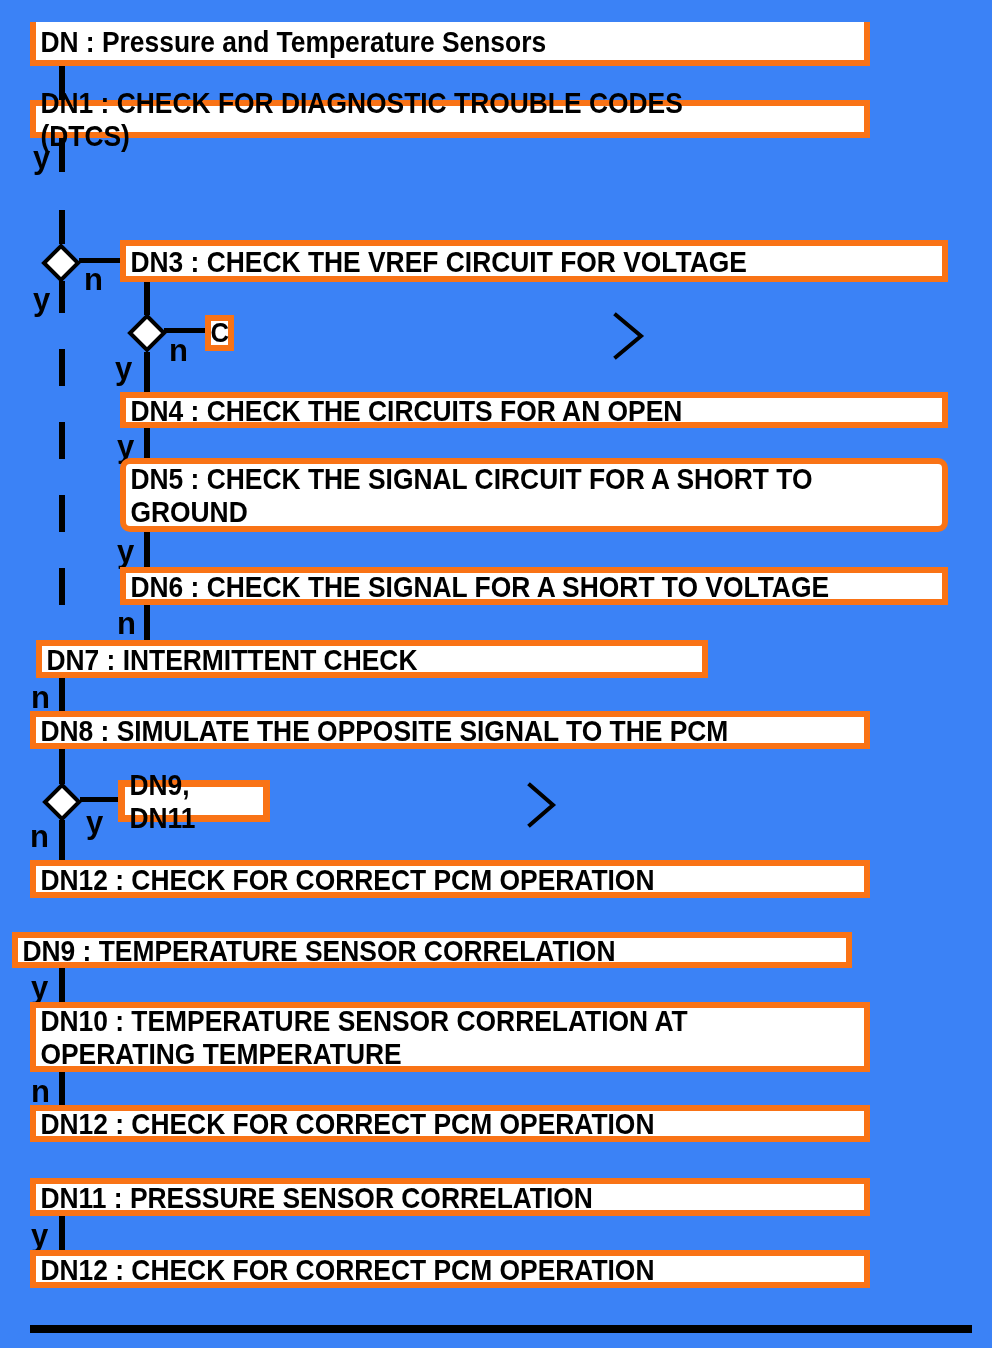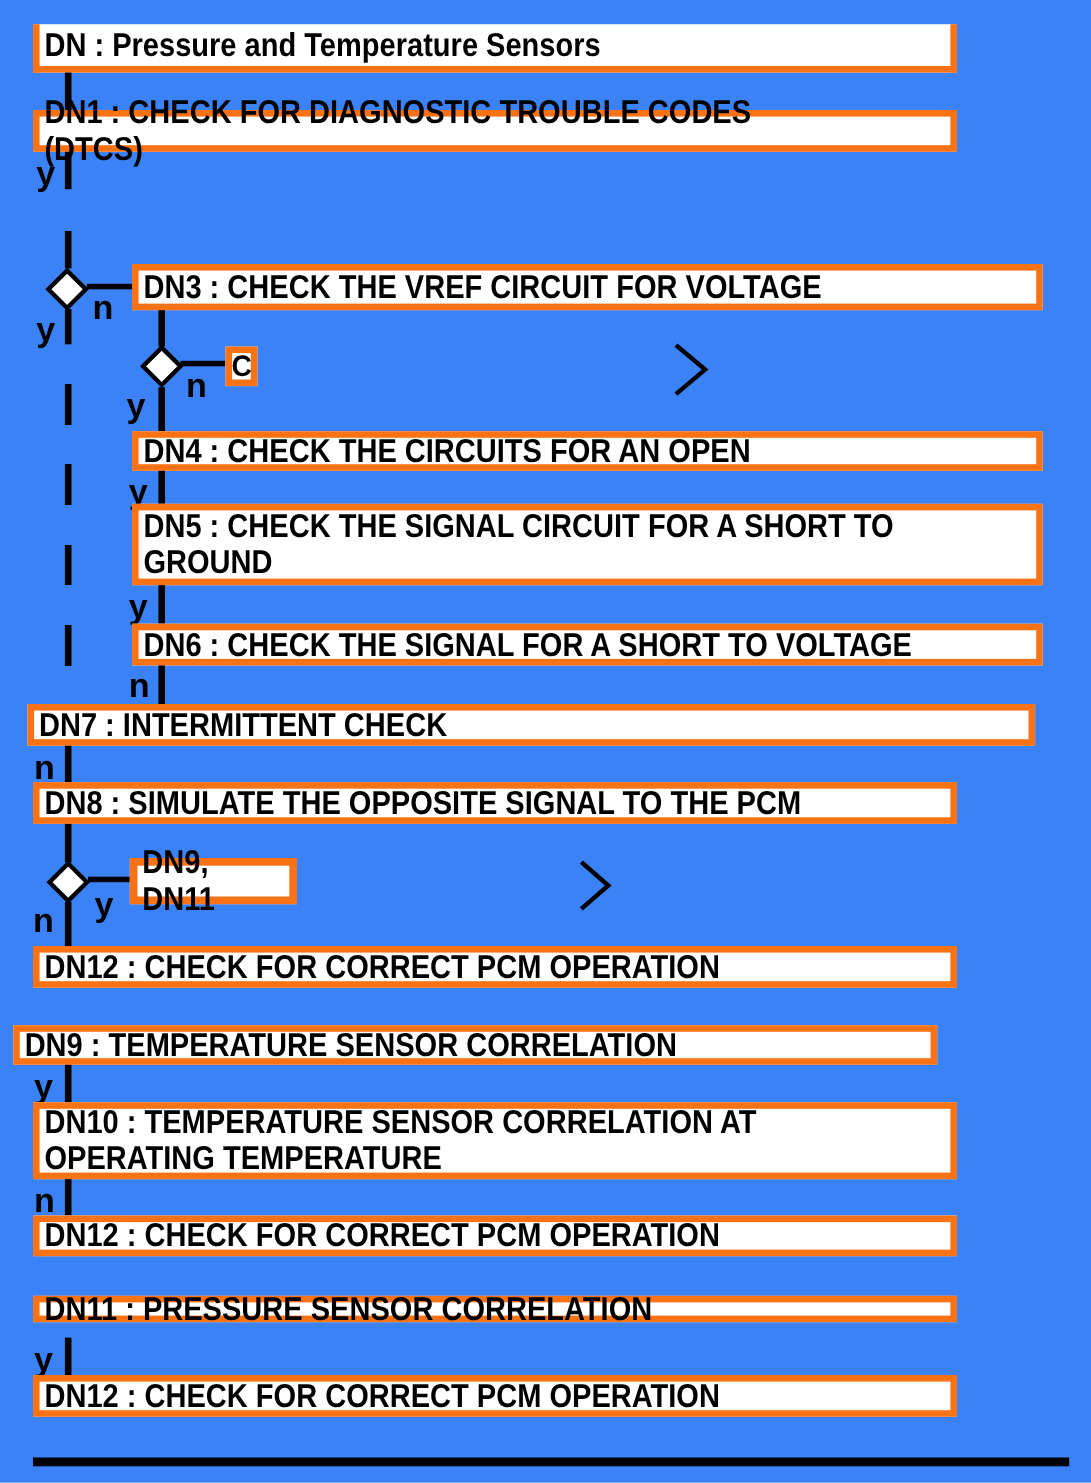--- a/index.html
+++ b/index.html
@@ -77,34 +77,34 @@
   <div class="vline-dashed" style="left:59px;top:313px;height:327px;"></div>
 
   <div class="vline" style="left:144px;top:352px;height:40px;"></div>
 
   <div class="box" style="left:120px;top:392px;width:828px;height:36px;">
     <span class="txt">DN4 : CHECK THE CIRCUITS FOR AN OPEN</span>
   </div>
   <div class="lbl" style="left:117px;top:431px;">y</div>
   <div class="vline" style="left:144px;top:428px;height:30px;"></div>
 
-  <div class="box" style="left:120px;top:458px;width:828px;height:74px;">
+  <div class="box" style="left:120px;top:458px;width:828px;height:74px;border-radius:10px;">
     <span class="txt">DN5 : CHECK THE SIGNAL CIRCUIT FOR A SHORT TO
 GROUND</span>
   </div>
   <div class="lbl" style="left:117px;top:536px;">y</div>
   <div class="vline" style="left:144px;top:532px;height:35px;"></div>
 
   <div class="box" style="left:120px;top:567px;width:828px;height:38px;">
     <span class="txt">DN6 : CHECK THE SIGNAL FOR A SHORT TO VOLTAGE</span>
   </div>
   <div class="lbl" style="left:117px;top:608px;">n</div>
   <div class="vline" style="left:144px;top:605px;height:35px;"></div>
 
-  <div class="box" style="left:25px;top:640px;width:916px;height:38px;">
+  <div class="box" style="left:36px;top:640px;width:672px;height:38px;">
     <span class="txt">DN7 : INTERMITTENT CHECK</span>
   </div>
   <div class="lbl" style="left:31px;top:682px;">n</div>
   <div class="vline" style="left:59px;top:678px;height:33px;"></div>
 
   <div class="box" style="left:30px;top:711px;width:840px;height:38px;">
     <span class="txt">DN8 : SIMULATE THE OPPOSITE SIGNAL TO THE PCM</span>
   </div>
   <div class="vline" style="left:59px;top:749px;height:35px;"></div>
 
@@ -139,21 +139,21 @@
     <span class="txt">DN10 : TEMPERATURE SENSOR CORRELATION AT
 OPERATING TEMPERATURE</span>
   </div>
   <div class="lbl" style="left:31px;top:1076px;">n</div>
   <div class="vline" style="left:59px;top:1072px;height:33px;"></div>
 
   <div class="box" style="left:30px;top:1105px;width:840px;height:37px;">
     <span class="txt">DN12 : CHECK FOR CORRECT PCM OPERATION</span>
   </div>
 
-  <div class="box" style="left:30px;top:1178px;width:840px;height:24px;">
+  <div class="box" style="left:30px;top:1178px;width:840px;height:38px;">
     <span class="txt">DN11 : PRESSURE SENSOR CORRELATION</span>
   </div>
   <div class="lbl" style="left:31px;top:1220px;">y</div>
   <div class="vline" style="left:59px;top:1216px;height:34px;"></div>
 
   <div class="box" style="left:30px;top:1250px;width:840px;height:38px;">
     <span class="txt">DN12 : CHECK FOR CORRECT PCM OPERATION</span>
   </div>
 
   <div class="rule" style="left:30px;top:1325px;width:942px;height:8px;"></div>

